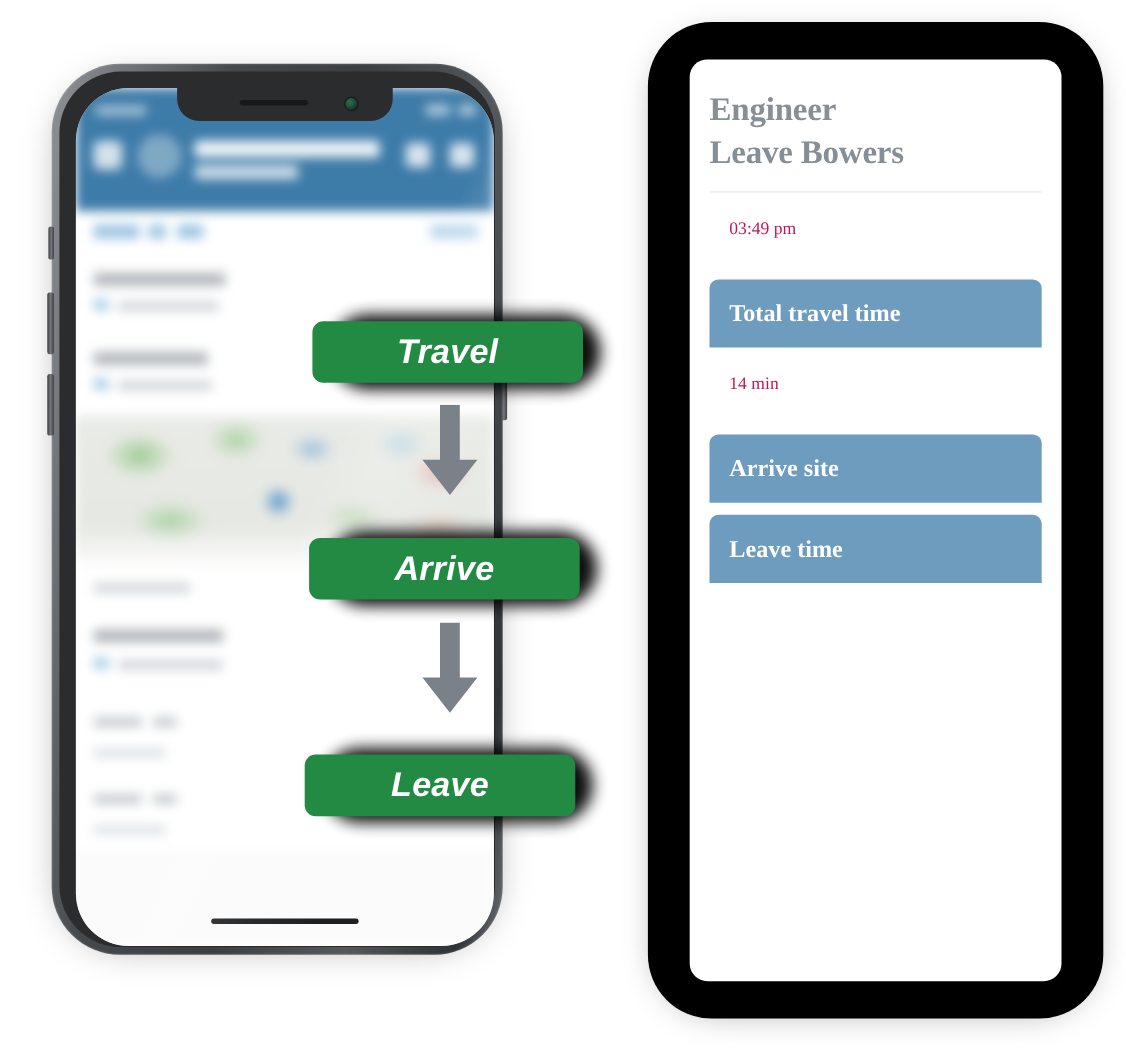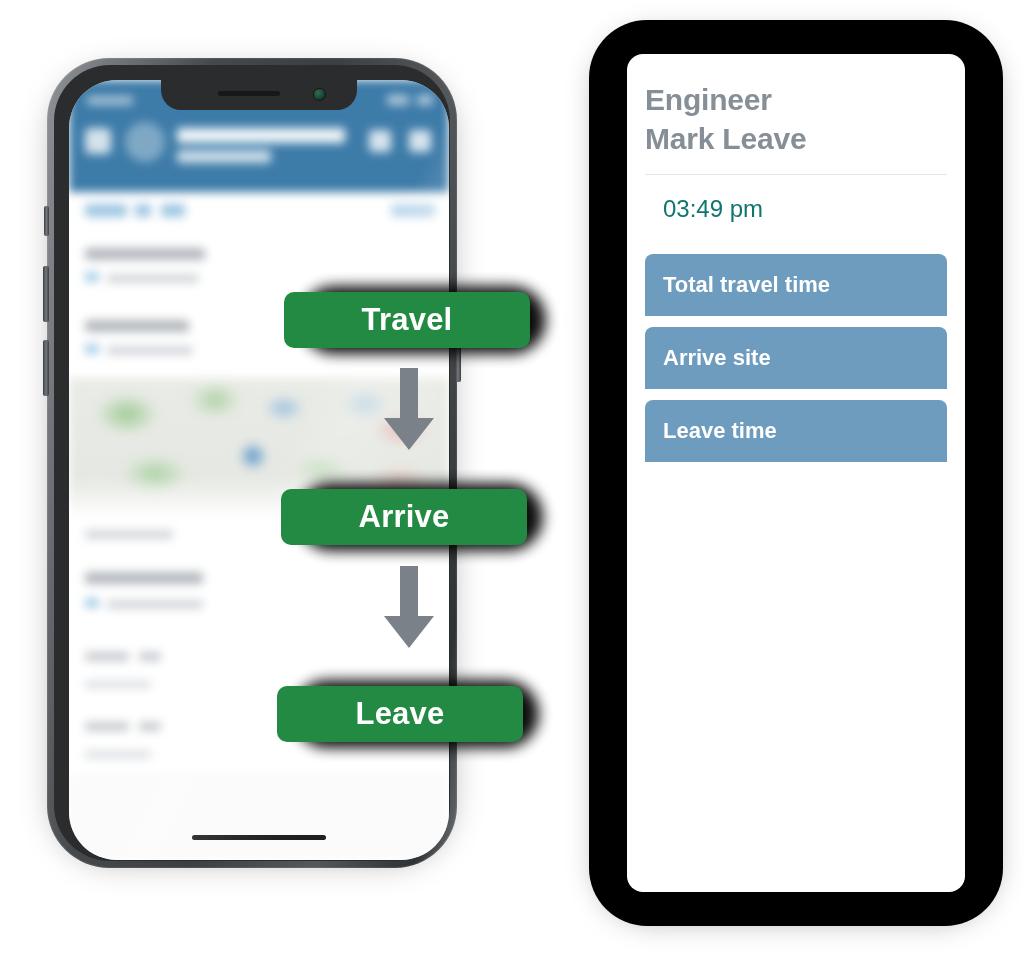--- a/index.html
+++ b/index.html
@@ -195,20 +195,21 @@
                  rgba(255,255,255,0.16) 58%, rgba(255,255,255,0.05) 70%, rgba(255,255,255,0) 78%);
     pointer-events: none;
     z-index: 10;
   }
 
   
   .callout {
     position: absolute;
     z-index: 40;
     height: 70px;
+    font-style: italic;
   }
   .callout-shadow {
     position: absolute;
     left: 16px;
     top: -6px;
     width: 100%;
     height: 68px;
     border-radius: 34px;
     background: #000000;
     filter: blur(7px);
@@ -276,20 +277,21 @@
     background: #ffffff;
     border-radius: 16px;
     overflow: hidden;
   }
   .panel-inner {
     position: absolute;
     left: 0; top: 0;
     width: 338px;
     padding: 0 18px;
     box-sizing: border-box;
+    font-family: Liberation Serif, serif;
   }
   .panel-heading {
     margin: 0;
     padding-top: 26px;
     font-size: 30px;
     font-weight: bold;
     line-height: 1.30;
     color: #868e96;
     letter-spacing: -0.2px;
   }
@@ -311,22 +313,22 @@
     color: #ffffff;
     font-size: 22px;
     font-weight: bold;
   }
   .metric-value {
     height: 68px;
     display: flex;
     align-items: center;
     padding-left: 18px;
     box-sizing: border-box;
-    color: #0f766e;
-    font-size: 24px;
+    color: #be185d;
+    font-size: 16px;
   }
 </style>
 </head>
 <body>
 
 <div id="stage">
 
   <div class="phone-wrap">
     <div class="phone-drop-shadow"></div>
     <div class="phone-frame">
@@ -437,28 +439,29 @@
   </div>
 
   <div class="panel-wrap">
     <div class="panel-shadow"></div>
     <div class="panel-frame">
       <div class="panel-card">
         <div class="panel-inner">
 
           <div class="panel-heading">
             <div>Engineer</div>
-            <div>Mark Leave</div>
+            <div>Leave Bowers</div>
           </div>
 
           <div class="panel-divider"></div>
 
           <div class="metric-value">03:49 pm</div>
 
           <div class="metric-label">Total travel time</div>
+          <div class="metric-value">14 min</div>
 
           <div class="metric-label">Arrive site</div>
 
 
           <div class="metric-label">Leave time</div>
 
         </div>
       </div>
     </div>
   </div>

